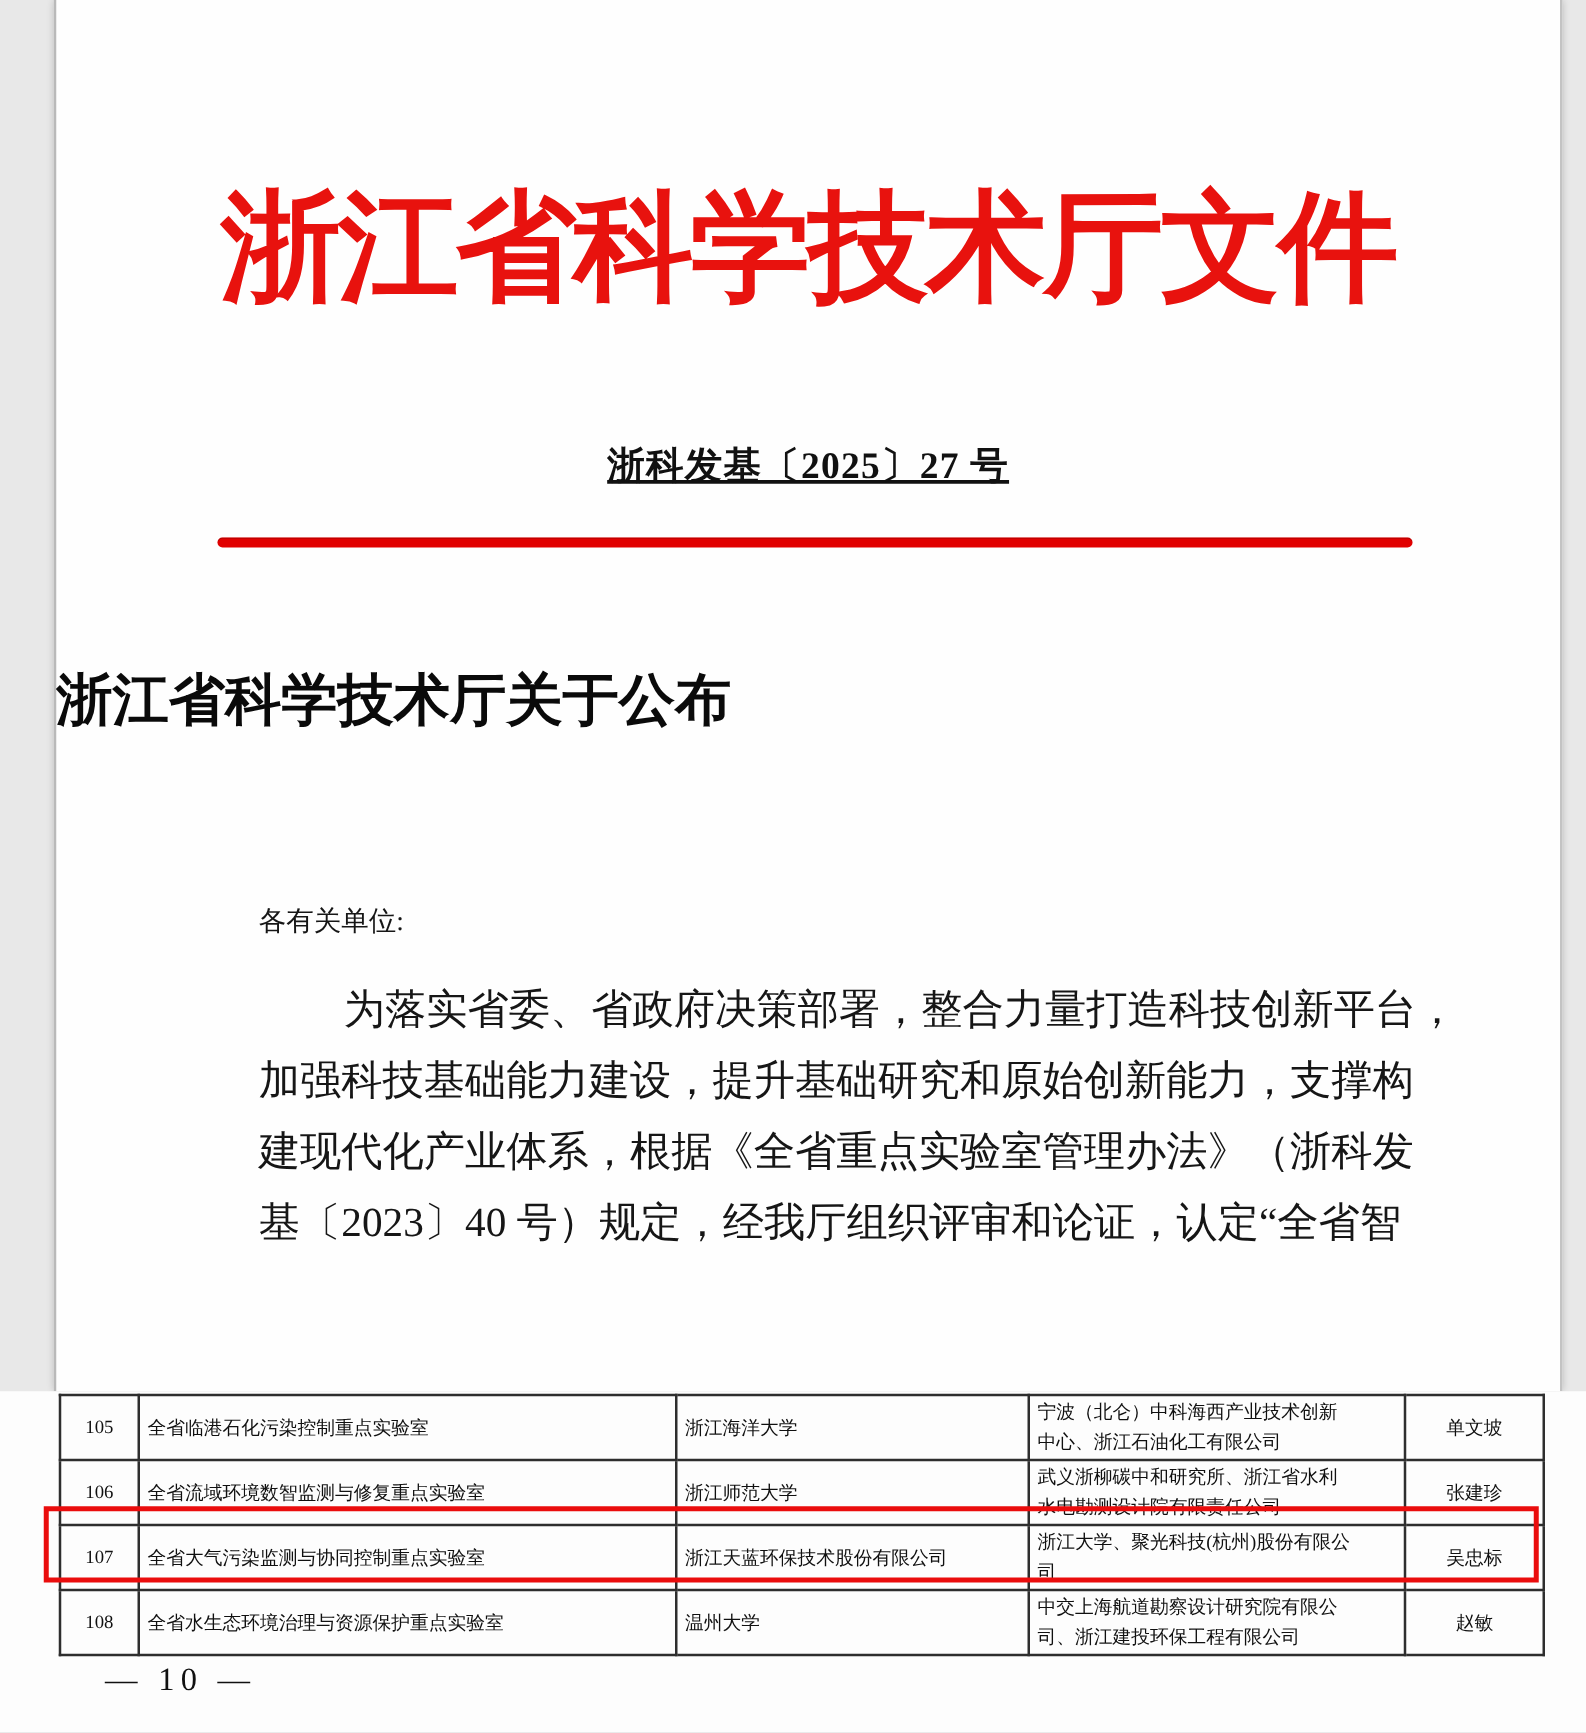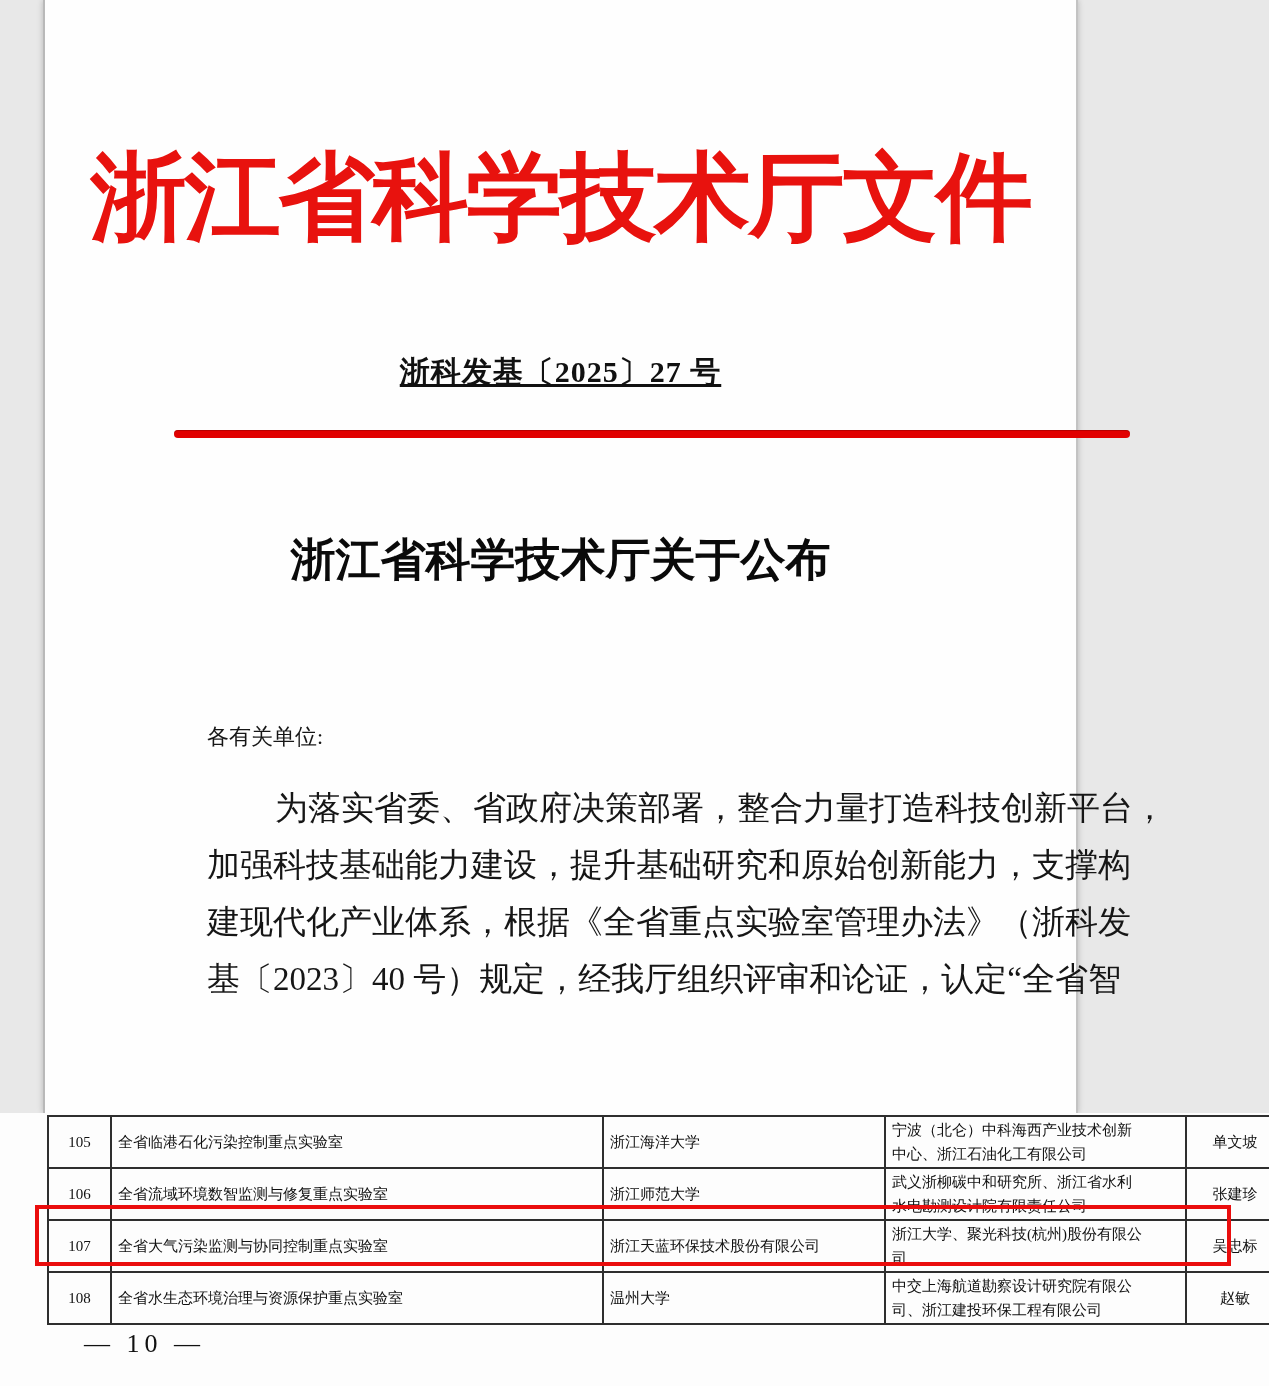--- a/index.html
+++ b/index.html
@@ -10,21 +10,21 @@
   .stage{
     position:relative;
     width:1269px;height:1386px;
     background:#e8e8e8;
     overflow:hidden;
     margin:0 auto;
   }
   
   .doc-page{
     position:absolute;
-    left:43px;top:0;width:1035px;height:1113px;
+    left:43px;top:0;width:1207px;height:1113px;
     background:#fefefe;
     border-left:2px solid #b9b9b9;
     border-right:2px solid #c3c3c3;
     box-shadow:0 0 6px rgba(0,0,0,.22);
     box-sizing:border-box;
   }
   .org-title{
     position:absolute;
     left:0;top:148px;width:100%;
     text-align:center;
@@ -49,21 +49,21 @@
     position:absolute;
     left:129px;top:430px;
     width:956px;height:8px;
     background:var(--rule-red,#e10000);
     border-radius:4px;
     box-shadow:0 1px 0 rgba(150,0,0,.55) inset;
   }
   .notice-title{
     position:absolute;
     left:0;top:524px;width:100%;
-    text-align:center;
+    text-align:left;
     font-size:45px;
     font-weight:bold;
     color:#0a0a0a;
     line-height:73px;
   }
   .salutation{
     position:absolute;
     left:162px;top:722px;
     font-size:22px;
     color:#161616;
@@ -95,30 +95,30 @@
     border:2px solid #2e2e2e;
     font-size:15px;
     color:#101010;
     height:49px;
     padding:1px 6px;
     box-sizing:border-box;
     vertical-align:middle;
     overflow:hidden;
   }
   td.c-no{width:63px;text-align:center;font-size:22px;padding:1px 2px;}
-  td.c-lab{width:492px;padding-left:28px;}
+  td.c-lab{width:430px;padding-left:28px;}
   td.c-inst{width:282px;padding-left:32px;}
   td.c-part{
     width:301px;
     font-size:20px;
     line-height:24px;
     padding-left:10px;
     white-space:pre-line;
   }
-  td.c-dir{width:98px;text-align:center;}
+  td.c-dir{width:111px;text-align:center;}
   .highlight-box{
     position:absolute;
     left:35px;top:92px;
     width:1196px;height:61px;
     border:4px solid var(--highlight-red,#ea0d0d);
     box-sizing:border-box;
     pointer-events:none;
     z-index:5;
   }
   .page-number{

